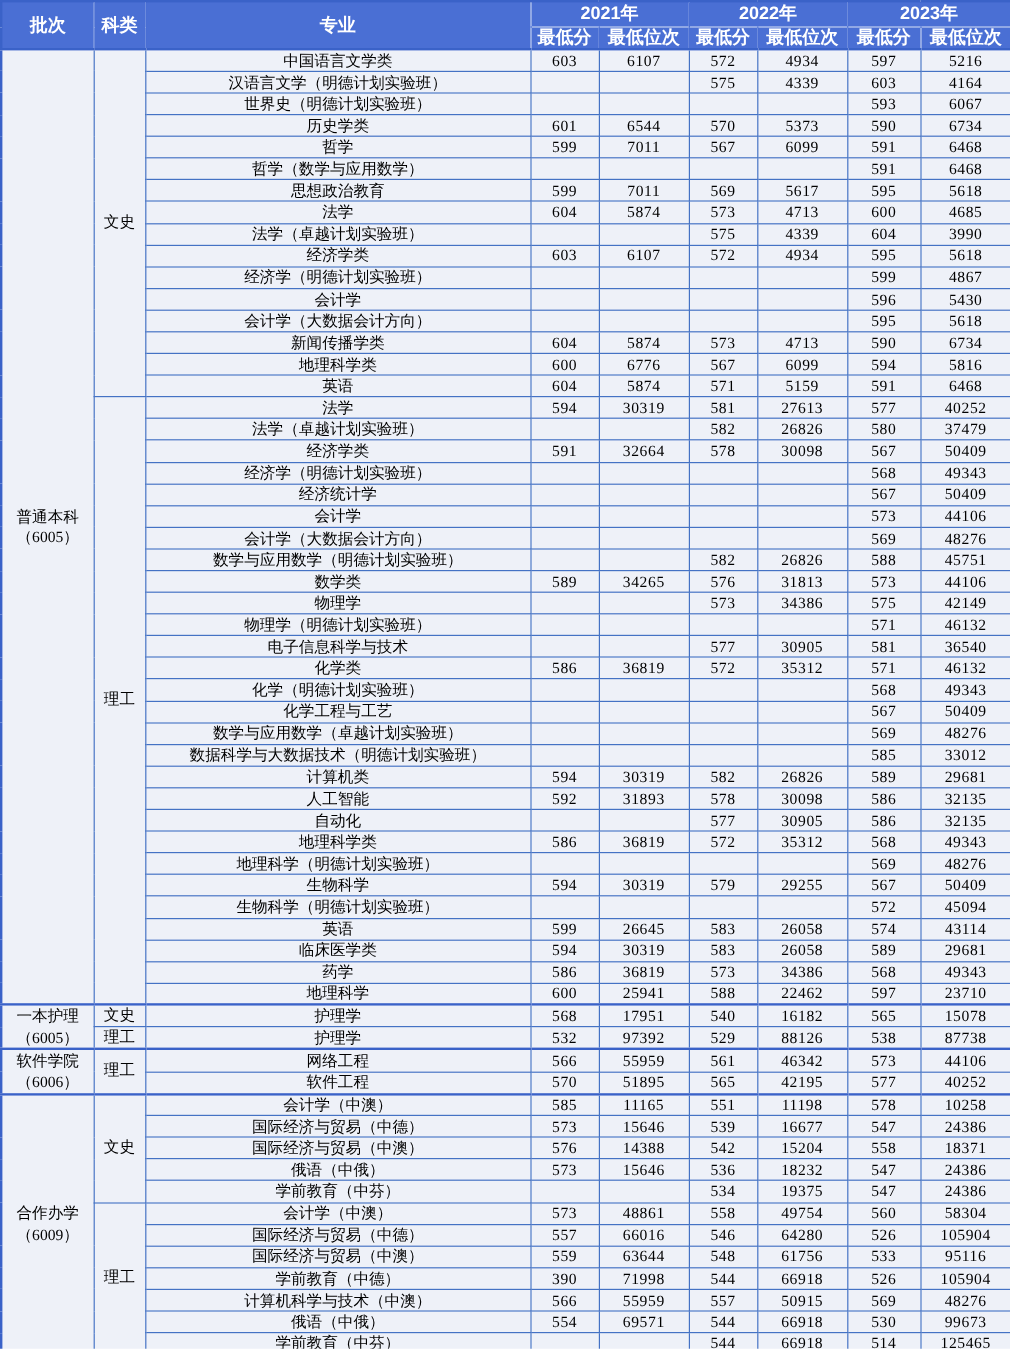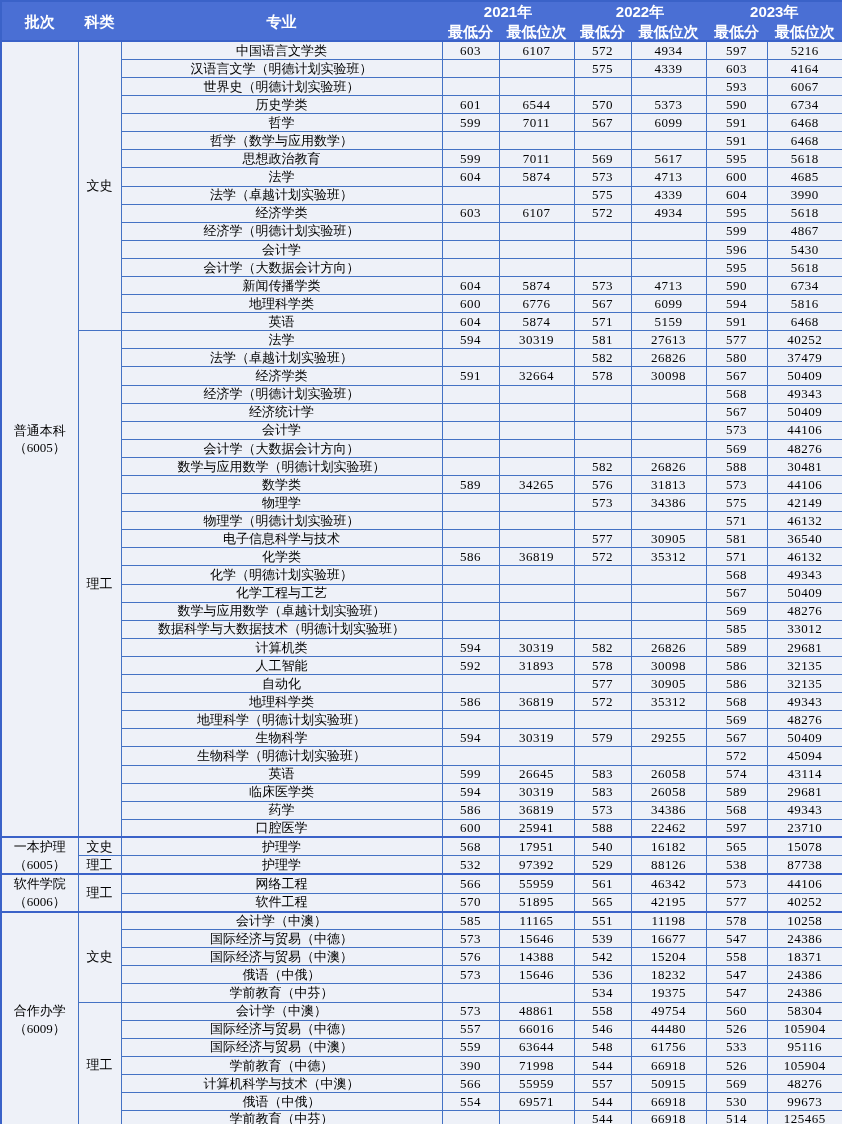--- a/index.html
+++ b/index.html
@@ -45,21 +45,21 @@
     line-height: 1.05;
   }
   #score-table tbody tr { height: 18.1px; }
   #score-table tr.batch-start td { border-top: 2px solid #3a62c8; }
   .batch-cell {
     font-size: 13.5px;
     background: #eef1f8;
     margin-left: 44px;
   }
   .batch-cell div { line-height: 1.35; }
-  .category-cell { font-size: 13.5px; }
+  .category-cell { font-size: 13.5px; font-family: Liberation Mono, monospace; }
   .major-cell { font-size: 13px; margin-top: 43px; }
   .value-cell { font-size: 13px; letter-spacing: 0.5px; }
 </style>
 </head>
 <body>
 
 <table id="score-table">
   <colgroup>
     <col style="width:77px">
     <col style="width:43px">
@@ -303,21 +303,21 @@
         <td class="value-cell">569</td>
         <td class="value-cell">48276</td>
       </tr>
       <tr>
         <td class="major-cell">数学与应用数学（明德计划实验班）</td>
         <td class="value-cell"></td>
         <td class="value-cell"></td>
         <td class="value-cell">582</td>
         <td class="value-cell">26826</td>
         <td class="value-cell">588</td>
-        <td class="value-cell">30481</td>
+        <td class="value-cell">45751</td>
       </tr>
       <tr>
         <td class="major-cell">数学类</td>
         <td class="value-cell">589</td>
         <td class="value-cell">34265</td>
         <td class="value-cell">576</td>
         <td class="value-cell">31813</td>
         <td class="value-cell">573</td>
         <td class="value-cell">44106</td>
       </tr>
@@ -477,21 +477,21 @@
       <tr>
         <td class="major-cell">药学</td>
         <td class="value-cell">586</td>
         <td class="value-cell">36819</td>
         <td class="value-cell">573</td>
         <td class="value-cell">34386</td>
         <td class="value-cell">568</td>
         <td class="value-cell">49343</td>
       </tr>
       <tr>
-        <td class="major-cell">口腔医学</td>
+        <td class="major-cell">地理科学</td>
         <td class="value-cell">600</td>
         <td class="value-cell">25941</td>
         <td class="value-cell">588</td>
         <td class="value-cell">22462</td>
         <td class="value-cell">597</td>
         <td class="value-cell">23710</td>
       </tr>
       <tr class="batch-start">
         <td rowspan="2" class="batch-cell">
           <div>一本护理</div>
@@ -597,21 +597,21 @@
         <td class="value-cell">558</td>
         <td class="value-cell">49754</td>
         <td class="value-cell">560</td>
         <td class="value-cell">58304</td>
       </tr>
       <tr>
         <td class="major-cell">国际经济与贸易（中德）</td>
         <td class="value-cell">557</td>
         <td class="value-cell">66016</td>
         <td class="value-cell">546</td>
-        <td class="value-cell">44480</td>
+        <td class="value-cell">64280</td>
         <td class="value-cell">526</td>
         <td class="value-cell">105904</td>
       </tr>
       <tr>
         <td class="major-cell">国际经济与贸易（中澳）</td>
         <td class="value-cell">559</td>
         <td class="value-cell">63644</td>
         <td class="value-cell">548</td>
         <td class="value-cell">61756</td>
         <td class="value-cell">533</td>

